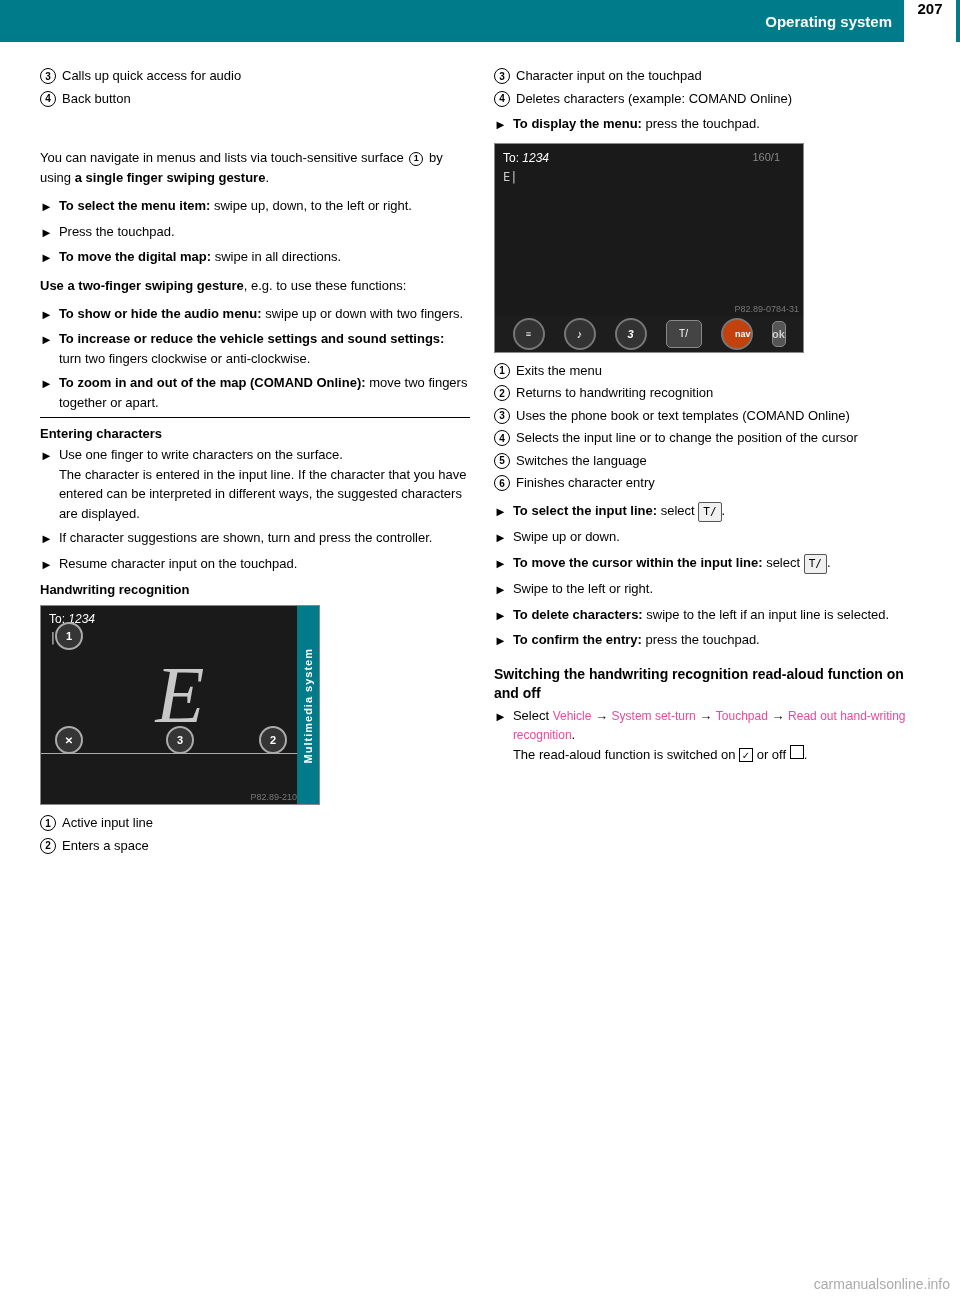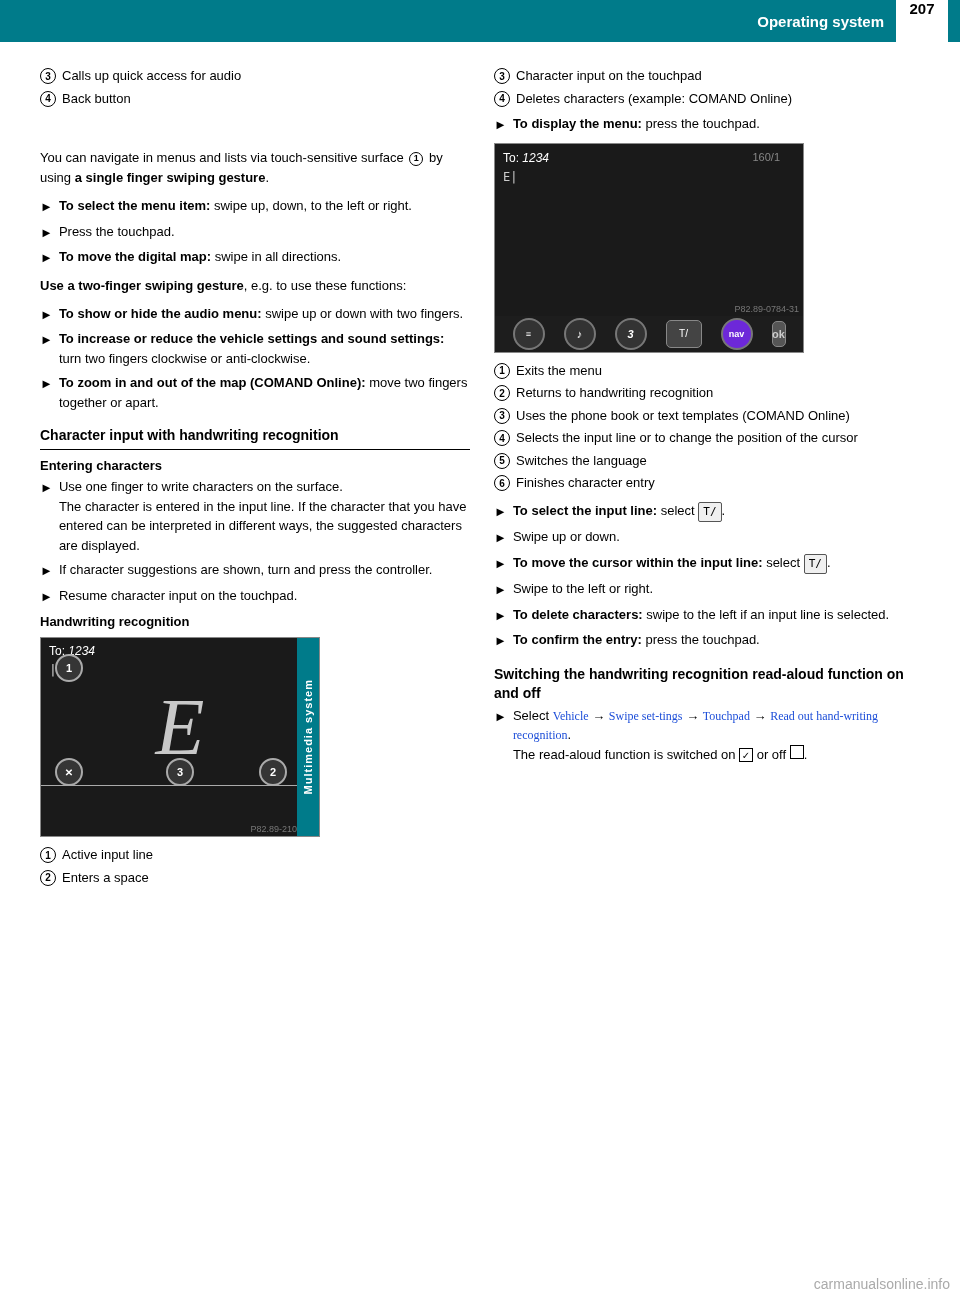--- a/index.html
+++ b/index.html
@@ -10,21 +10,21 @@
       font-size: 13px;
       background: #fff;
       color: #000;
     }
     .header {
       background: #007b8a;
       height: 42px;
       display: flex;
       align-items: center;
       justify-content: flex-end;
-      padding-right: 12px;
+      padding-right: 4px;
     }
     .header-title {
       color: #fff;
       font-size: 15px;
       font-weight: bold;
       flex: 1;
       text-align: right;
       padding-right: 12px;
     }
     .page-number-box {
@@ -209,23 +209,23 @@
       font-weight: bold;
       writing-mode: vertical-rl;
       transform: rotate(180deg);
       white-space: nowrap;
       letter-spacing: 1px;
     }
     .caption-items {
       margin-top: 6px;
     }
     .code-text {
-      font-family: Liberation Serif, serif;
+      font-family: Liberation Sans, sans-serif;
       font-size: 12px;
-      color: #1d4ed8;
+      color: #ec4899;
     }
     .inline-box {
       display: inline-flex;
       align-items: center;
       justify-content: center;
       border: 1.5px solid #555;
       padding: 1px 4px;
       font-size: 11px;
       font-family: monospace;
       border-radius: 2px;
@@ -307,21 +307,20 @@
     </div>
     <div class="bullet-item">
       <span class="bullet-arrow">►</span>
       <span class="bullet-text"><span class="bold">To increase or reduce the vehicle settings and sound settings:</span> turn two fingers clockwise or anti-clockwise.</span>
     </div>
     <div class="bullet-item">
       <span class="bullet-arrow">►</span>
       <span class="bullet-text"><span class="bold">To zoom in and out of the map (COMAND Online):</span> move two fingers together or apart.</span>
     </div>
 
-    <div class="section-heading">Character input with handwriting recognition</div>
     <hr class="section-divider">
 
     <div class="sub-heading">Entering characters</div>
 
     <div class="bullet-item">
       <span class="bullet-arrow">►</span>
       <span class="bullet-text">Use one finger to write characters on the sur­face.<br>The character is entered in the input line. If the character that you have entered can be interpreted in different ways, the suggested characters are displayed.</span>
     </div>
     <div class="bullet-item">
       <span class="bullet-arrow">►</span>
@@ -403,21 +402,21 @@
         <div class="img-circle-btn" style="position:relative;top:auto;left:auto;width:32px;height:32px;background:#333;border-color:#777;">
           <span style="font-size:11px;">♪</span>
         </div>
 
         <div class="img-circle-btn" style="position:relative;top:auto;left:auto;width:32px;height:32px;background:#333;border-color:#777;">
           <span style="font-size:11px;font-style:italic;">3</span>
         </div>
 
         <div class="img-bottom-btn" style="width:36px;height:28px;">T/</div>
 
-        <div class="img-circle-btn" style="position:relative;top:auto;left:auto;width:32px;height:32px;background:#6d28d9;border-color:#777;">
+        <div class="img-circle-btn" style="position:relative;top:auto;left:auto;width:32px;height:32px;background:#c2410c;border-color:#777;justify-content:flex-end;">
           <span style="font-size:9px;">nav</span>
         </div>
 
         <div class="img-bottom-btn ok">ok</div>
       </div>
 
       <div style="position:absolute;bottom:38px;right:4px;color:#777;font-size:9px;">P82.89-0784-31</div>
     </div>
 
     <div class="caption-items">
@@ -471,21 +470,21 @@
       <span class="bullet-arrow">►</span>
       <span class="bullet-text"><span class="bold">To confirm the entry:</span> press the touchpad.</span>
     </div>
 
     <div class="section-heading">Switching the handwriting recognition read-aloud function on and off</div>
 
     <div class="bullet-item">
       <span class="bullet-arrow">►</span>
       <span class="bullet-text">
         Select <span class="code-text">Vehicle</span> →
-        <span class="code-text">Swipe set‑tings</span> →
+        <span class="code-text">System set‑turn</span> →
         <span class="code-text">Touchpad</span> →
         <span class="code-text">Read out hand‑writing recognition</span>.<br>
         The read-aloud function is switched on
         <span class="checkbox-checked">✓</span>
         or off
         <span class="checkbox-empty"></span>.
       </span>
     </div>
 
   </div>

